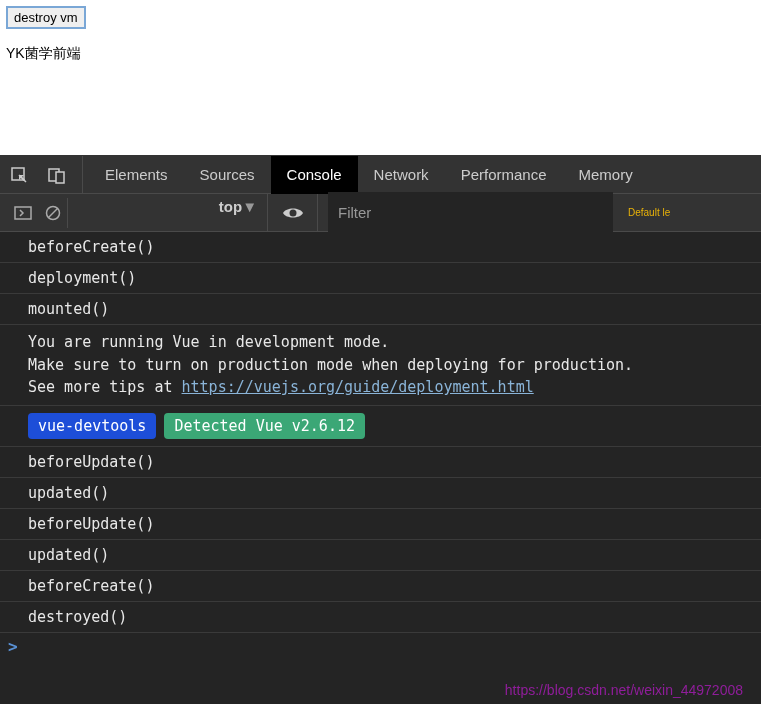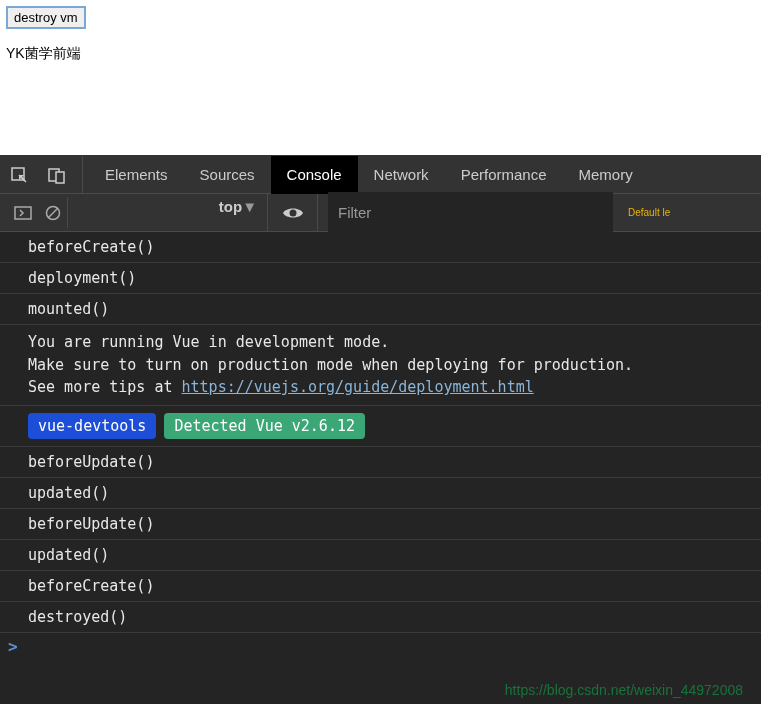--- a/index.html
+++ b/index.html
@@ -177,21 +177,21 @@
       padding: 4px 8px;
       color: #5990d4;
       font-family: Consolas, Menlo, monospace;
       font-size: 16px;
       font-weight: bold;
     }
     .watermark {
       position: absolute;
       bottom: 6px;
       right: 18px;
-      color: #15803d;
+      color: #a21caf;
       font-size: 14px;
       opacity: 0.85;
       font-family: Arial, sans-serif;
     }
   </style>
 </head>
 <body>
 
 <div class="page-area">
   <button class="destroy-btn">destroy vm</button>

